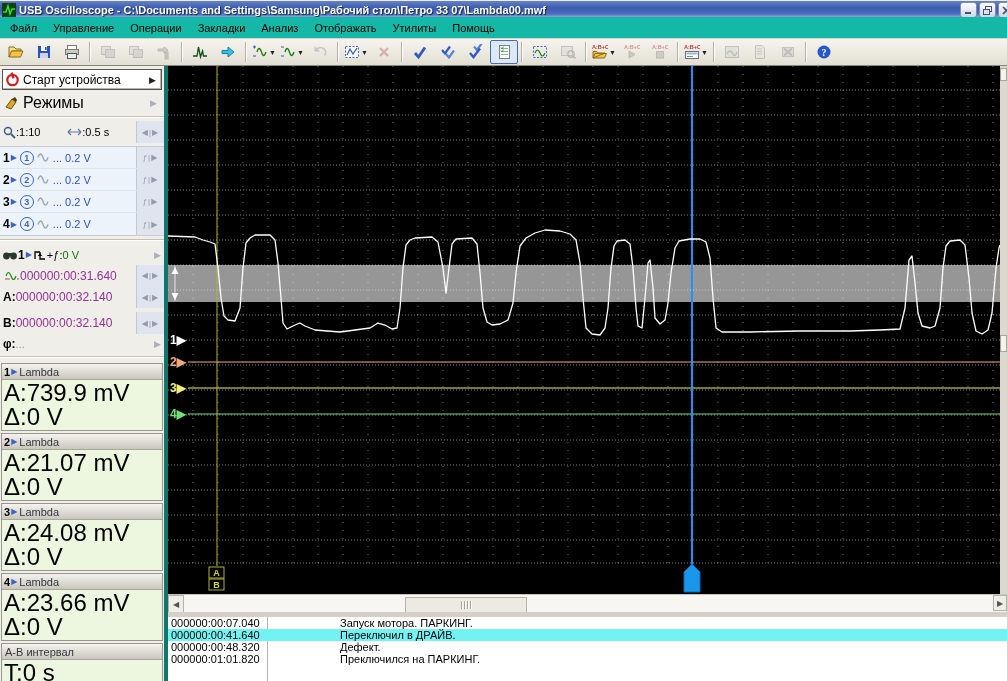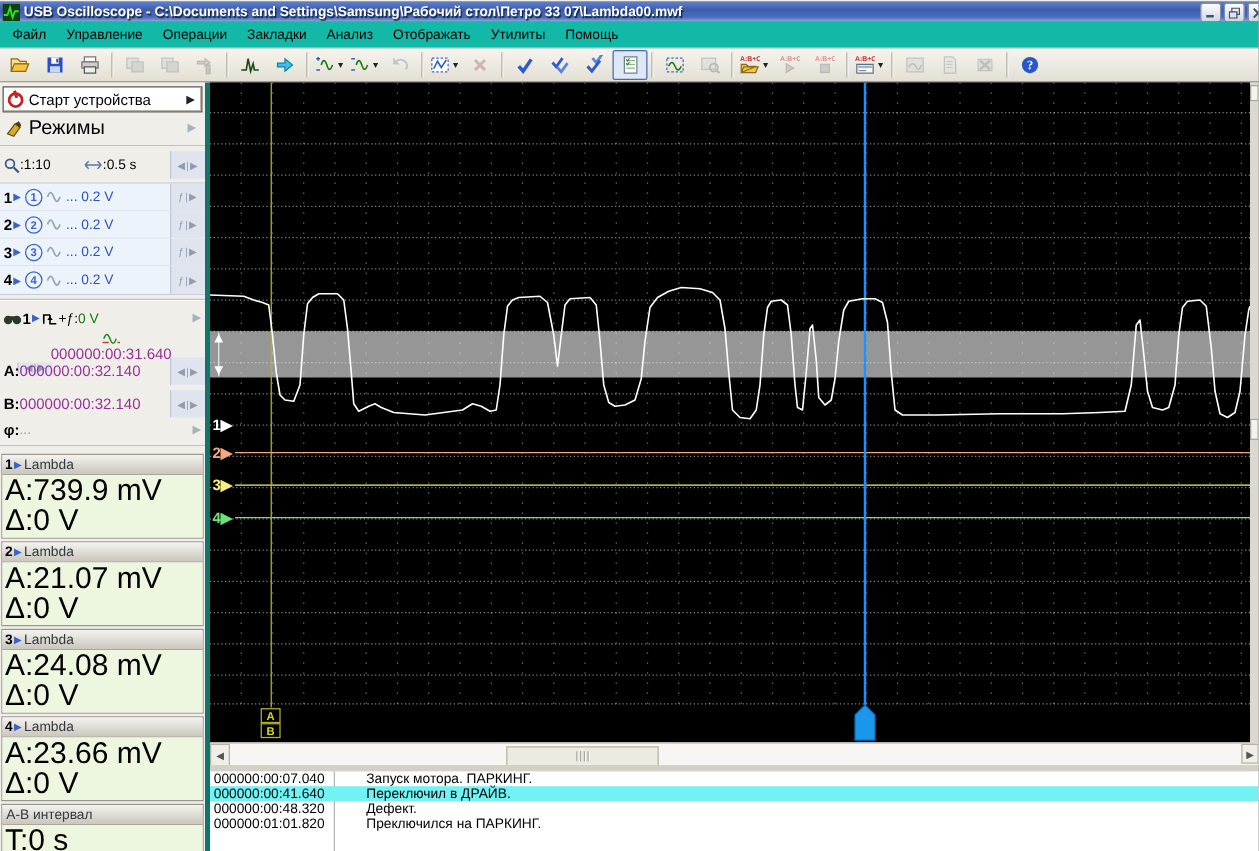--- a/index.html
+++ b/index.html
@@ -46,21 +46,21 @@
     background:#dfe4ef;border-left:1px solid #c0c6d4;color:#939caf;font-size:8px;letter-spacing:1px;}
   .chgrp{margin-top:3px;border-top:1px solid #c8ccd8;border-bottom:1px solid #c8ccd8;}
   .chrow{height:22px;background:#edf3fb;border-bottom:1px solid #dde4ee;padding-left:3px;}
   .chrow:last-child{border-bottom:none;}
   .chnum{font-weight:bold;font-size:12px;}
   .barr{color:#3a62c8;font-size:8px;margin:0 1px;}
   .circ{display:inline-flex;width:12px;height:12px;border:1px solid #3a62c8;border-radius:50%;
     color:#3a62c8;font-size:9px;font-weight:bold;align-items:center;justify-content:center;margin:0 2px;}
   .range{color:#2a52be;margin-left:3px;}
   .trigrow{height:21px;margin-top:3px;padding-left:2px;}
-  .posrow{height:21px;padding-left:14px;flex-direction:column;}
+  .posrow{height:21px;padding-left:4px;}
   .cursrow{height:22px;padding-left:3px;}
   .phirow{height:19px;padding-left:3px;}
   .blbl{font-weight:bold;font-size:12px;}
   .pval{color:#953096;font-size:12px;}
   .gval{color:#0a7a0a;}
   .dots{color:#999;}
   .mpanel{margin:0 1px 2px 1px;border:1px solid #9a968e;background:#fff;}
   .mhead{height:15px;background:linear-gradient(#f4f3ee,#c9c6bd);display:flex;align-items:center;
     padding-left:2px;border-bottom:1px solid #aaa69c;}
   .mhead .name{color:#33383f;margin-left:1px;}
@@ -79,21 +79,21 @@
   .hthumb{position:absolute;left:237px;top:2px;width:120px;height:14px;background:#edeae2;
     border:1px solid #b6b2a8;display:flex;align-items:center;justify-content:center;gap:1px;}
   .grip{width:1px;height:8px;background:#a8a49a;border-right:1px solid #fff;}
   .hbtn.right{position:absolute;right:0;top:0;height:16px;box-sizing:border-box;}
   
   .evdivider{position:absolute;left:168px;top:612px;width:839px;height:5px;background:#d4d0c6;
     border-bottom:1px solid #b8b4aa;}
   .events{position:absolute;left:168px;top:617px;width:839px;height:64px;background:#fff;
     background-image:linear-gradient(#b4b4b4,#b4b4b4);background-size:1px 100%;
     background-position:99px 0;background-repeat:no-repeat;overflow:hidden;}
-  .evrow{display:flex;height:12px;line-height:12px;font-size:11px;white-space:nowrap;}
+  .evrow{display:flex;height:12px;line-height:12px;font-size:11px;white-space:nowrap;gap:47px;}
   .evrow.sel{background:#72f2f2;}
   .evtime{width:96px;padding-left:3px;flex:0 0 auto;}
   .evtext{padding-left:26px;}
   svg{display:block;}
 </style>
 </head>
 <body>
 
 <div class="win">
 

